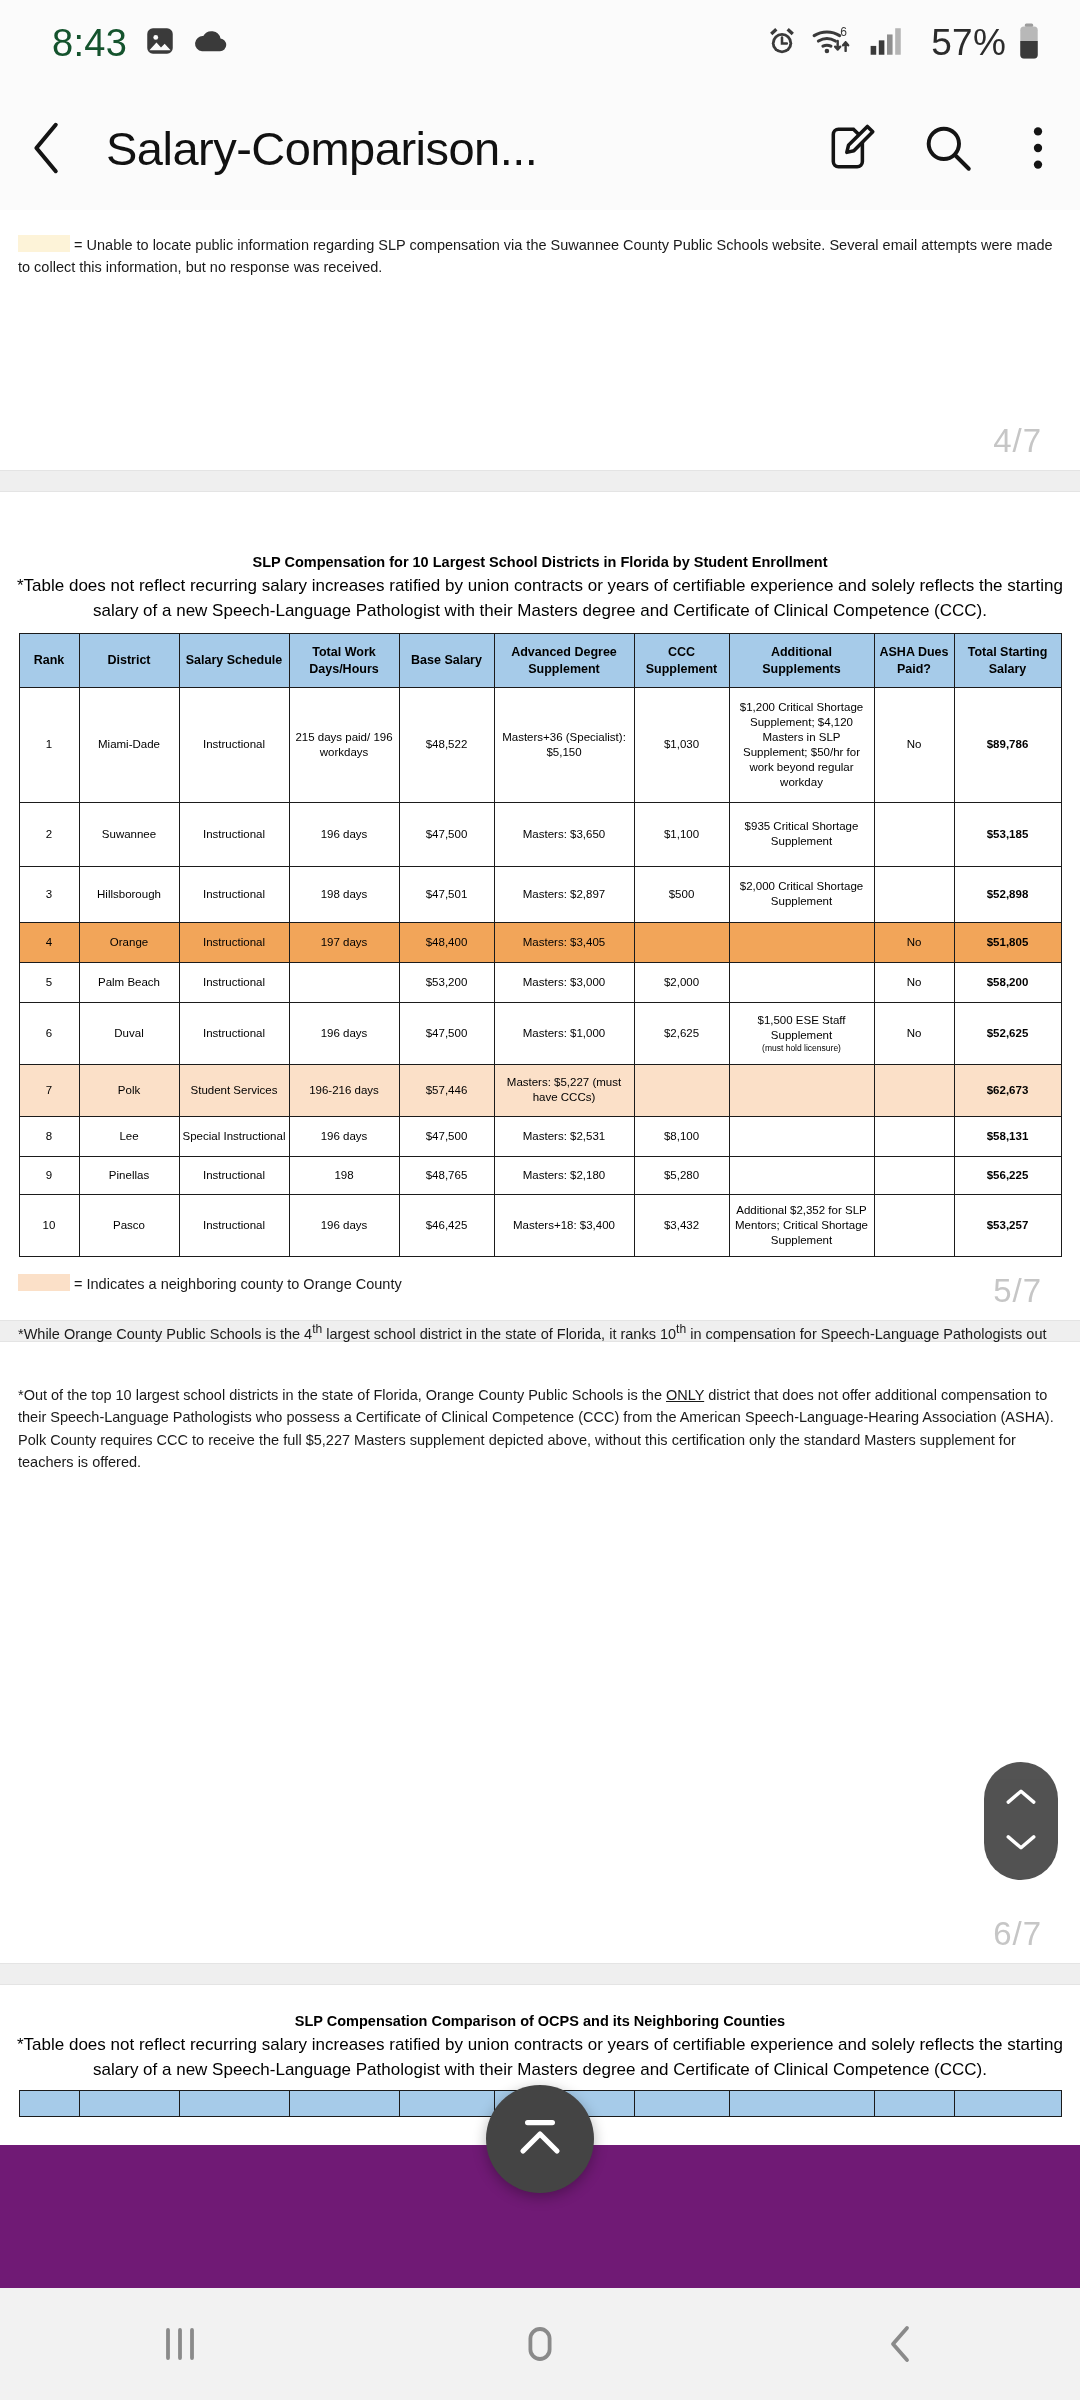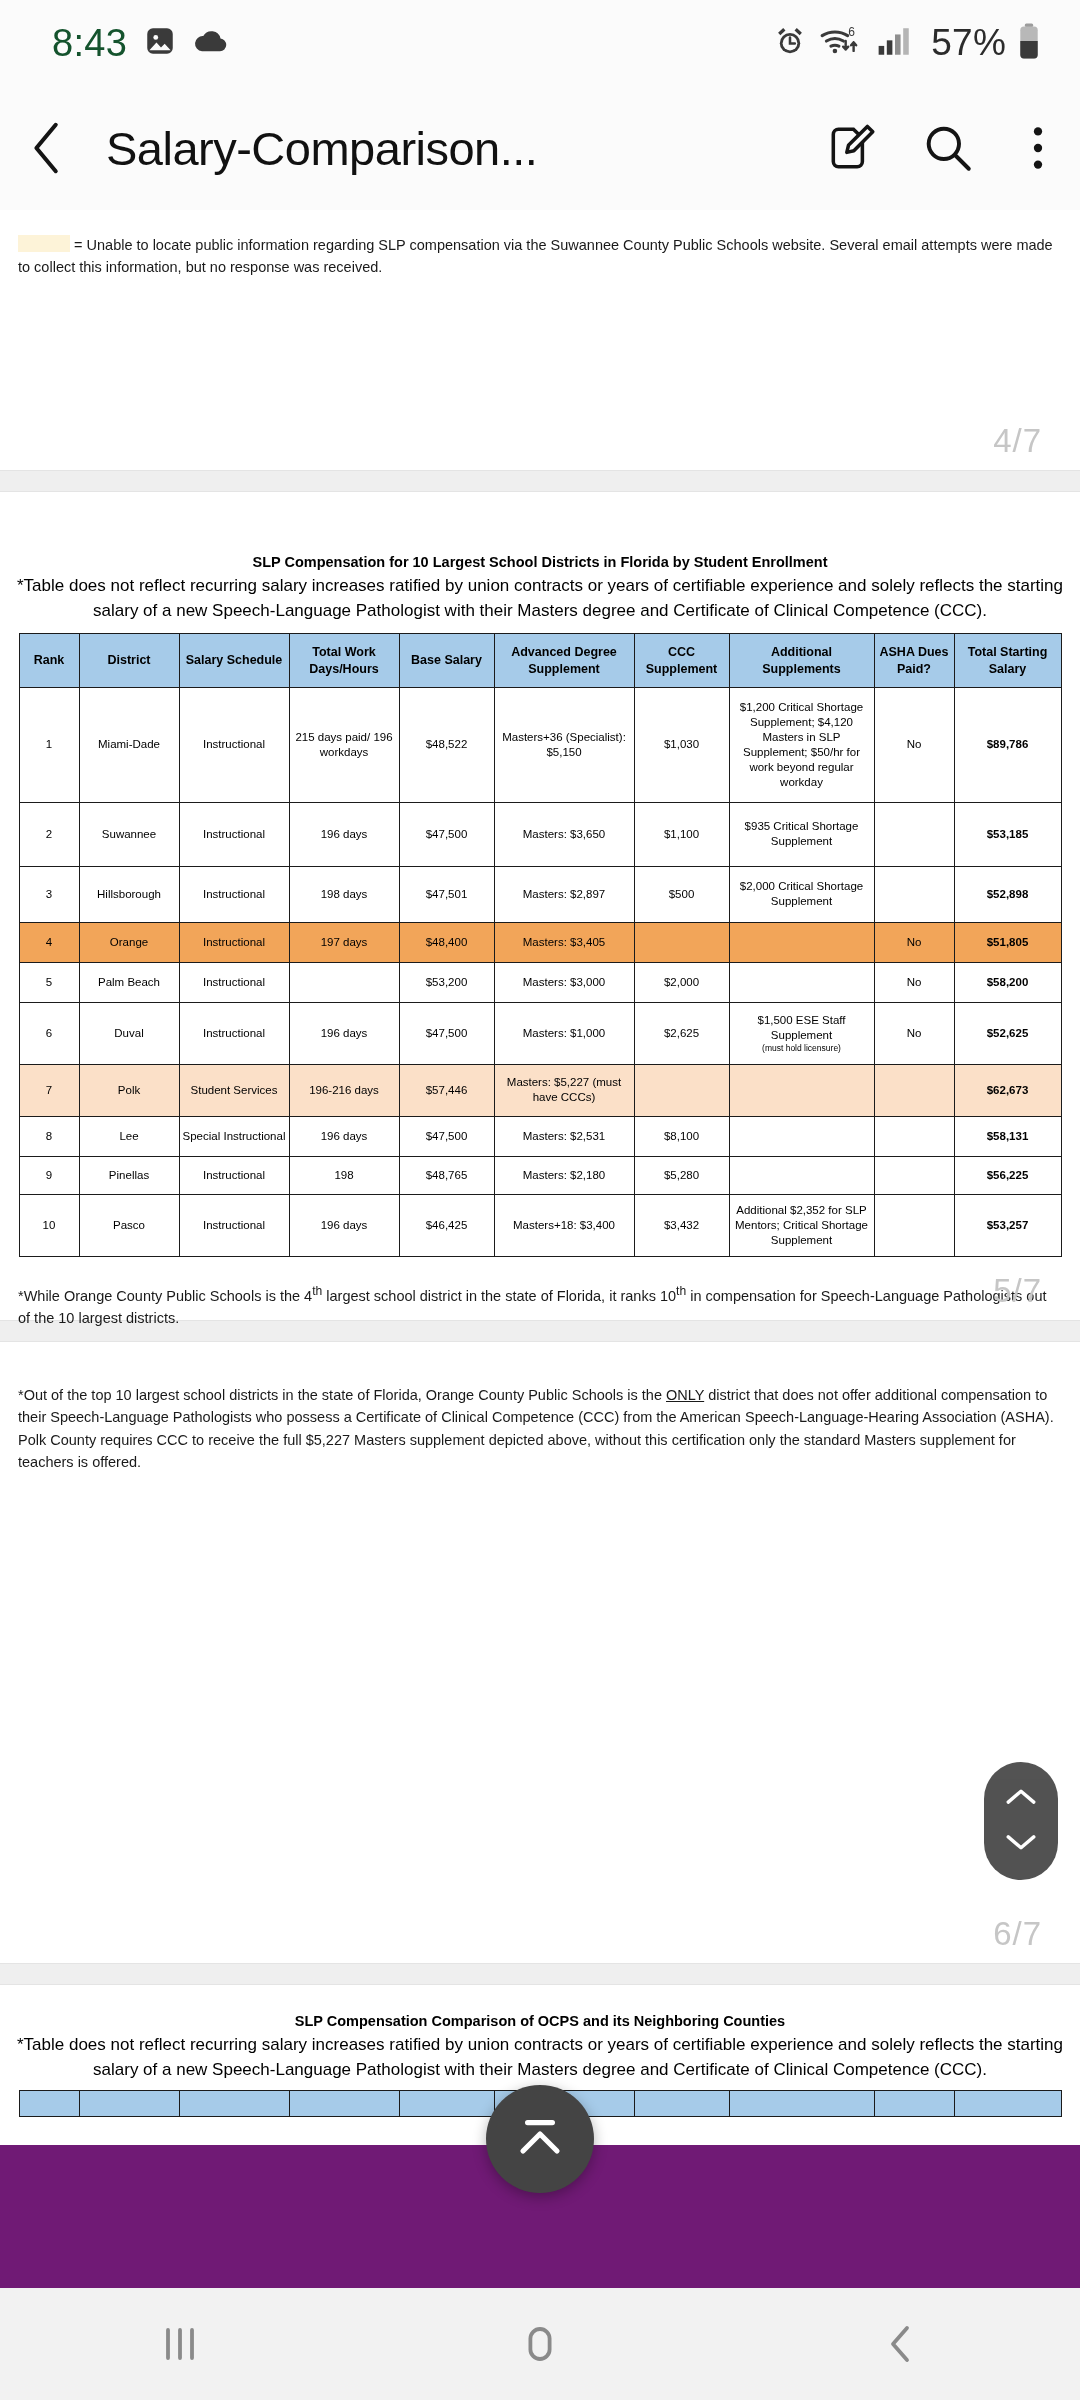--- a/index.html
+++ b/index.html
@@ -14,21 +14,21 @@
   
   .statusbar {
     position: absolute; top: 0; left: 0; width: 1080px; height: 86px;
     background: #fbfbfb;
     display: flex; align-items: center; justify-content: space-between;
     padding: 0 40px 0 52px;
   }
   .sb-left { display: flex; align-items: center; gap: 16px; }
   .sb-time { font-size: 38px; color: #14532d; letter-spacing: .3px; }
   .sb-right { display: flex; align-items: center; gap: 12px; }
-  .sb-pct { font-size: 37px; color: #2b2b2b; margin-left: 6px; letter-spacing:.2px;}
+  .sb-pct { font-size: 37px; color: #2b2b2b; margin-left: 14px; letter-spacing:.2px;}
   .ic { display: inline-block; }
 
   
   .appbar {
     position: absolute; top: 86px; left: 0; width: 1080px; height: 124px;
     background: #fbfbfb;
     display: flex; align-items: center;
   }
   .appbar .back { width: 96px; display: flex; align-items: center; justify-content: center; }
   .appbar .title {
@@ -356,20 +356,24 @@
             <td>$46,425</td>
             <td>Masters+18: $3,400</td>
             <td>$3,432</td>
             <td>Additional $2,352 for SLP Mentors; Critical Shortage Supplement</td>
             <td></td>
             <td class="bold">$53,257</td>
           </tr>
         </tbody>
       </table>
 
+      <div class="ptext" style="margin-top:16px;">
+        <span class="swatch-o"></span>
+        <span>= Indicates a neighboring county to Orange County</span>
+      </div>
 
       <div class="ptext" style="margin-top:25px;">
         <span>*While Orange County Public Schools is the 4</span><sup>th</sup><span> largest school district in the state of Florida, it ranks 10</span><sup>th</sup><span> in compensation for Speech-Language Pathologists out of the 10 largest districts.</span>
       </div>
 
       <div class="pagenum">5/7</div>
     </div>
     <div class="gap"></div>
 
     <div class="page" style="height:621px; padding-top:42px;">

